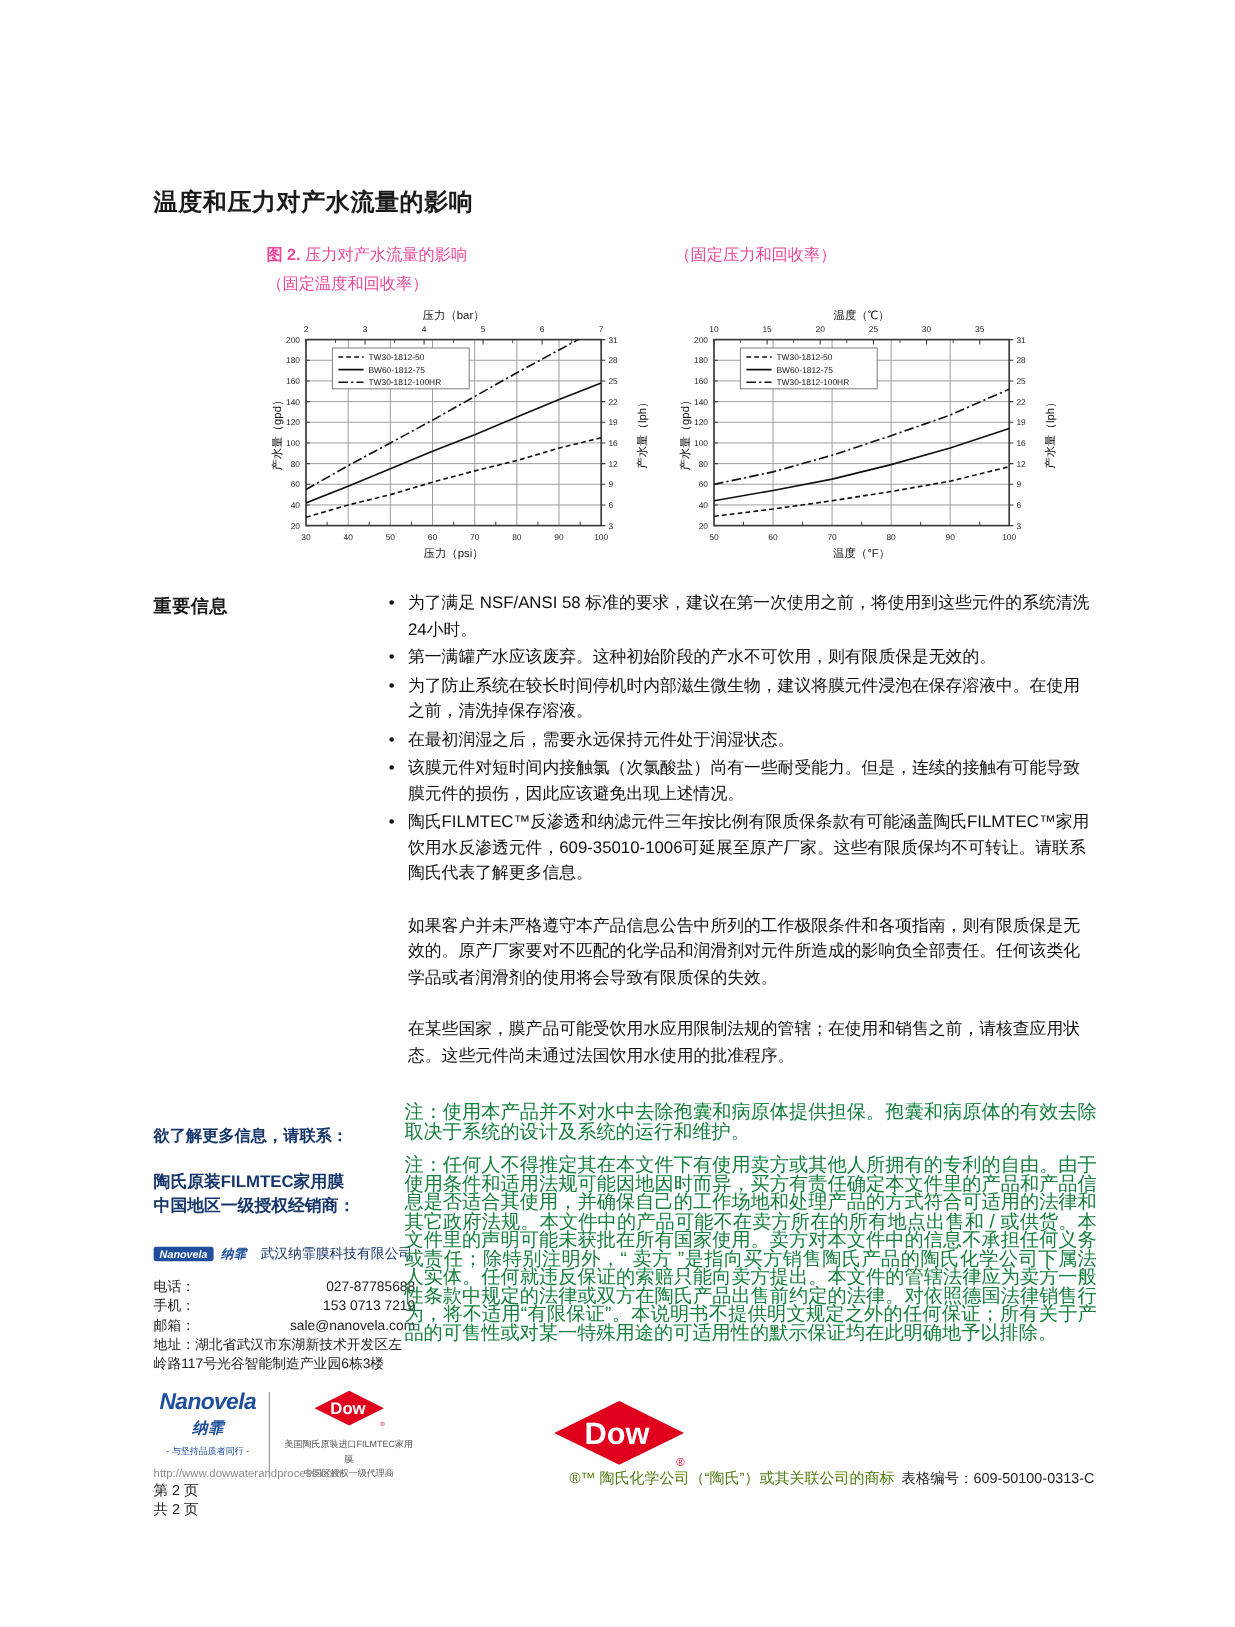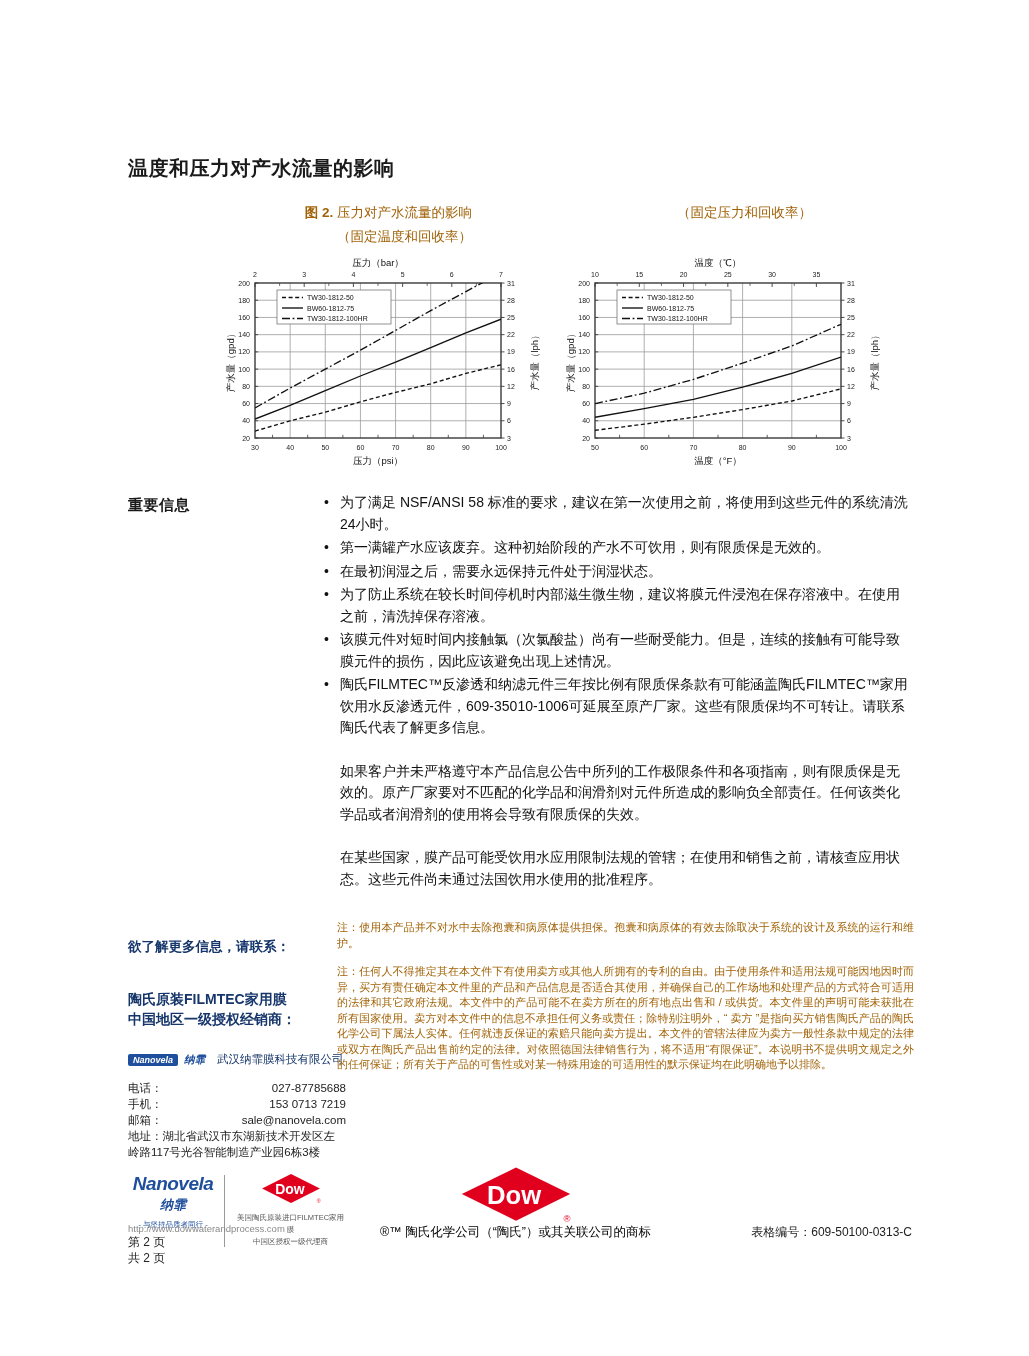--- a/index.html
+++ b/index.html
@@ -8,58 +8,58 @@
     --nanovela-blue:#1e4e9c;
   }
   *{box-sizing:border-box;margin:0;padding:0;}
   html,body{background:#fff;}
   body{
     width:1029px;height:1356px;position:relative;overflow:hidden;
     font-family:"Liberation Sans", sans-serif;color:#1a1a1a;
   }
   .abs{position:absolute;}
   .page-title{left:128px;top:155px;font-size:20px;font-weight:bold;letter-spacing:.5px;}
-  .fig-caption{top:201px;width:250px;text-align:right;font-size:13.5px;line-height:24px;color:#a16207;}
+  .fig-caption{top:201px;width:250px;text-align:left;font-size:13.5px;line-height:24px;color:#ec4899;}
   .fig-caption .cap-label{font-weight:bold;}
   .cap2{left:222px;}
   .cap3{left:562px;}
   .chartbox{top:256px;width:320px;height:212px;}
   .chart1{left:225px;}
   .chart2{left:565px;}
   .imp-heading{left:128px;top:496px;font-size:15px;font-weight:bold;letter-spacing:.5px;}
   .right-col{left:321px;top:492px;width:591px;font-size:14px;line-height:21.5px;color:#111;}
   .right-col ul{list-style:none;}
   .right-col li{position:relative;padding-left:19px;margin-bottom:2px;}
   .right-col li::before{content:"•";position:absolute;left:3px;top:0;font-size:14px;}
   .right-col p{padding-left:19px;margin-top:22px;}
   .contact-col{left:128px;top:938px;width:218px;}
   .contact-intro{font-size:13.5px;font-weight:bold;color:#16366b;color:var(--navy);}
-  .dealer{margin-top:34px;font-size:14px;font-weight:bold;line-height:1.4;color:#16366b;color:var(--navy);}
+  .dealer{margin-top:19px;font-size:14px;font-weight:bold;line-height:1.4;color:#16366b;color:var(--navy);}
   .badge-row{margin-top:23px;display:flex;align-items:center;gap:6px;}
   .nv-badge{background:var(--nanovela-blue);color:#fff;font-style:italic;font-weight:bold;font-size:9px;padding:1px 5px;border-radius:2px;}
   .nv-badge-cn{color:var(--nanovela-blue);font-weight:bold;font-style:italic;font-size:10.5px;}
   .company{font-size:11.5px;color:var(--navy);margin-left:6px;}
   .crows{margin-top:13px;}
   .crow{display:flex;justify-content:space-between;font-size:11.5px;line-height:16px;color:#222;}
   .address{font-size:11.5px;line-height:16px;color:#222;}
   .logo-row{margin-top:13px;display:flex;align-items:flex-start;}
   .nv-logo{width:96px;text-align:center;}
   .nv-logo-word{font-size:19px;font-weight:bold;font-style:italic;color:var(--nanovela-blue);letter-spacing:-0.5px;}
   .nv-logo-cn{font-size:13px;font-weight:bold;font-style:italic;color:var(--nanovela-blue);margin-top:1px;}
   .nv-slogan{font-size:7.5px;color:var(--nanovela-blue);margin-top:6px;text-align:center;}
   .logo-divider{width:1px;background:#999;height:72px;margin:2px 10px 0 6px;}
   .dow-agent{width:118px;text-align:center;}
   .dow-agent-lines{font-size:7.5px;color:#555;line-height:12px;margin-top:4px;}
   .dow-fill{fill:var(--dow-red);}
-  .notes-col{left:337px;top:920px;width:577px;font-size:11px;line-height:15.5px;color:#a16207;text-align:justify;}
+  .notes-col{left:337px;top:920px;width:577px;font-size:16px;line-height:15.5px;color:#15803d;text-align:justify;}
   .note2{margin-top:13px;}
   .dow-big{left:459px;top:1166px;width:114px;height:60px;}
   .footer-url{left:128px;top:1223px;font-size:9.5px;color:#8a8a8a;}
   .footer-pages{left:128px;top:1234px;font-size:12px;line-height:16px;color:#222;}
-  .footer-center{left:380px;top:1224px;width:460px;text-align:left;font-size:12.5px;color:#000000;}
+  .footer-center{left:380px;top:1224px;width:460px;text-align:center;font-size:12.5px;color:#4d7c0f;}
   .footer-form{left:735px;top:1224px;width:177px;text-align:right;font-size:12px;color:#222;}
 </style>
 </head>
 <body>
 
 <div class="abs page-title">温度和压力对产水流量的影响</div>
 
 <div class="abs fig-caption cap2">
   <div>
     <span class="cap-label">图 2.</span>
@@ -282,22 +282,22 @@
       <line x1="57" y1="62.5" x2="78" y2="62.5" stroke="#111" stroke-width="1.35" stroke-dasharray="8 2.6 1.8 2.6"></line>
       <text x="82" y="65" font-size="7" fill="#111">TW30-1812-100HR</text>
     </svg></div>
 
 <div class="abs imp-heading">重要信息</div>
 
 <div class="abs right-col">
   <ul>
     <li><span>为了满足 NSF/ANSI 58 标准的要求，建议在第一次使用之前，将使用到这些元件的系统清洗24小时。</span></li>
     <li><span>第一满罐产水应该废弃。这种初始阶段的产水不可饮用，则有限质保是无效的。</span></li>
+    <li><span>为了防止系统在较长时间停机时内部滋生微生物，建议将膜元件浸泡在保存溶液中。在使用之前，清洗掉保存溶液。</span></li>
     <li><span>在最初润湿之后，需要永远保持元件处于润湿状态。</span></li>
-    <li><span>为了防止系统在较长时间停机时内部滋生微生物，建议将膜元件浸泡在保存溶液中。在使用之前，清洗掉保存溶液。</span></li>
     <li><span>该膜元件对短时间内接触氯（次氯酸盐）尚有一些耐受能力。但是，连续的接触有可能导致膜元件的损伤，因此应该避免出现上述情况。</span></li>
     <li><span>陶氏FILMTEC™反渗透和纳滤元件三年按比例有限质保条款有可能涵盖陶氏FILMTEC™家用饮用水反渗透元件，609-35010-1006可延展至原产厂家。这些有限质保均不可转让。请联系陶氏代表了解更多信息。</span></li>
   </ul>
   <p>如果客户并未严格遵守本产品信息公告中所列的工作极限条件和各项指南，则有限质保是无效的。原产厂家要对不匹配的化学品和润滑剂对元件所造成的影响负全部责任。任何该类化学品或者润滑剂的使用将会导致有限质保的失效。</p>
   <p>在某些国家，膜产品可能受饮用水应用限制法规的管辖；在使用和销售之前，请核查应用状态。这些元件尚未通过法国饮用水使用的批准程序。</p>
 </div>
 
 <div class="abs contact-col">
   <div class="contact-intro">欲了解更多信息，请联系：</div>
   <div class="dealer">

